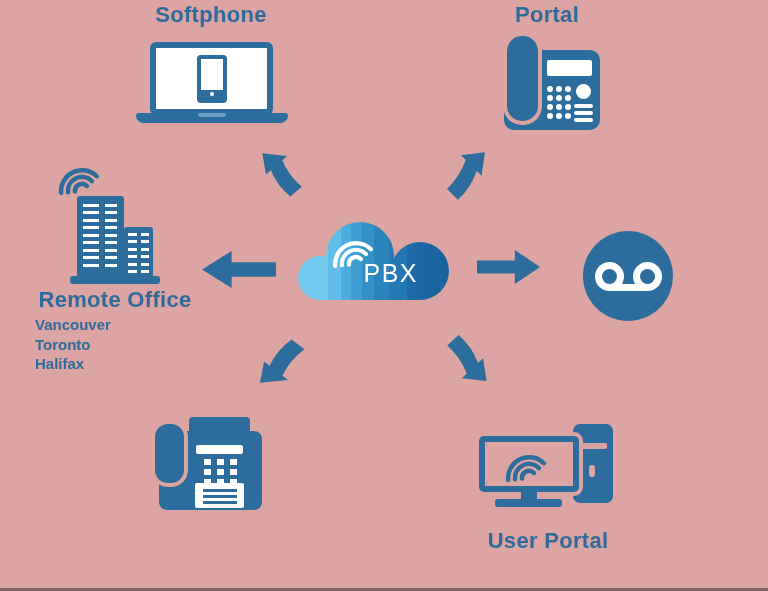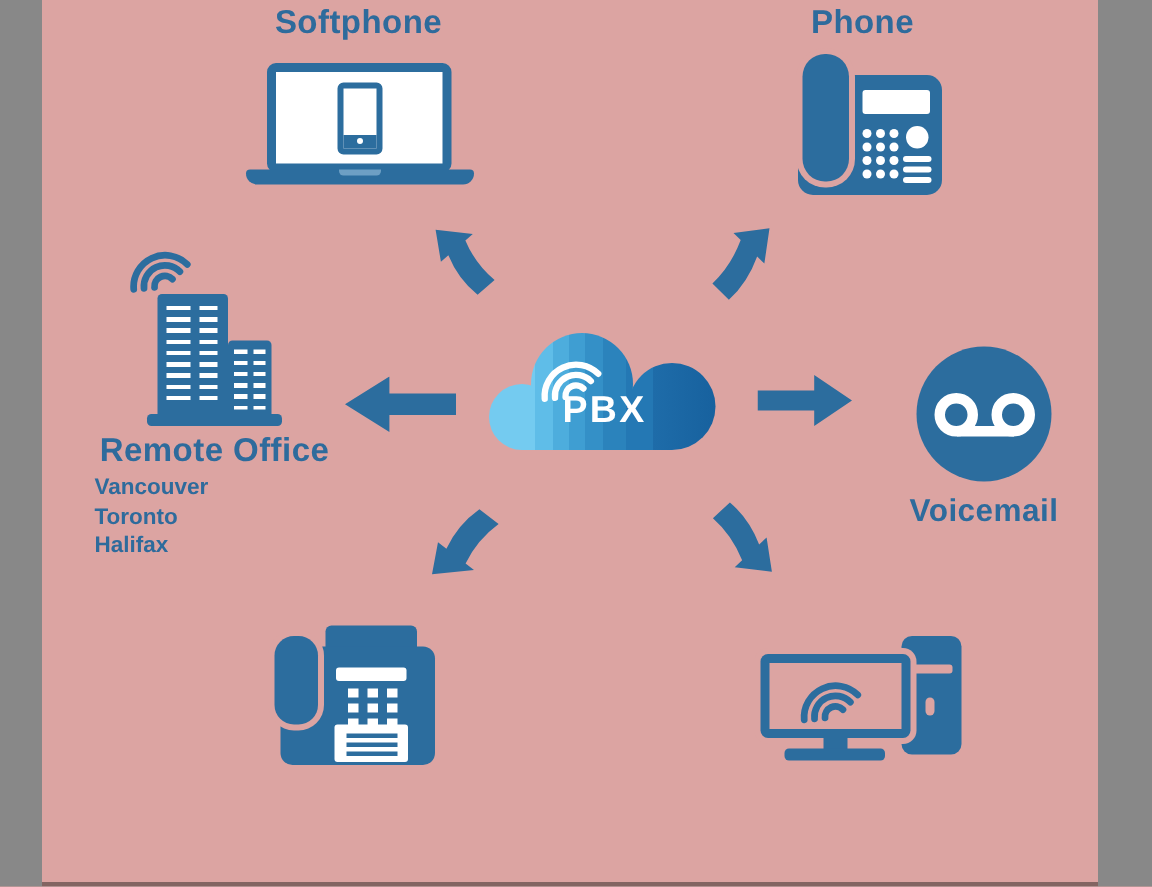--- a/index.html
+++ b/index.html
@@ -4,23 +4,22 @@
 <style>
   :root{
     --background:#dca4a2;
     --blue:#2c6d9e;
     --text_blue:#2e6b9c;
     --white:#ffffff;
   }
   html,body{margin:0;padding:0;}
   body{background:#888;font-family:"Liberation Sans",sans-serif;}
   #stage{
-    position:relative;width:704px;height:591px;overflow:hidden;
+    position:relative;width:768px;height:591px;overflow:hidden;
     background:var(--background);
-    margin-left:28px;
   }
   .abs{position:absolute;}
   .label{
     position:absolute;text-align:center;font-weight:bold;
     color:var(--text_blue);font-size:22px;letter-spacing:.3px;
   }
   .sublabel{
     position:absolute;text-align:left;font-weight:bold;
     color:var(--text_blue);font-size:15px;line-height:19.5px;
   }
@@ -66,43 +65,43 @@
   
   .up-tower{left:573px;top:424px;width:40px;height:79px;border-radius:7px;}
   .up-slot-h{position:absolute;left:6px;top:19px;width:28px;height:6px;background:var(--background);border-radius:2px;}
   .up-slot-v{position:absolute;left:16px;top:41px;width:6px;height:12px;background:var(--background);border-radius:3px;}
   .up-monitor{left:479px;top:436px;width:100px;height:56px;border-radius:5px;
     box-shadow:0 0 0 4px var(--background);z-index:2;}
   .up-screen{position:absolute;left:6px;top:6px;right:6px;bottom:6px;background:var(--background);}
   .up-neck{left:521px;top:492px;width:16px;height:9px;z-index:2;}
   .up-base{left:495px;top:499px;width:67px;height:8px;border-radius:3px;z-index:2;}
   
-  .pbx-text{left:332px;top:259px;width:86px;text-align:center;color:var(--white);
-    font-weight:bold;font-size:25px;letter-spacing:1.5px;}
+  .pbx-text{left:332px;top:259px;width:86px;text-align:right;color:var(--white);
+    font-weight:normal;font-size:25px;letter-spacing:1.5px;}
   .strip{left:0;bottom:0;width:768px;height:3px;background:rgba(58,48,46,.55);}
   svg{display:block;}
 </style>
 </head>
 <body>
 
 <div id="stage">
 
   <div class="label" style="left:131px;top:2px;width:160px;">Softphone</div>
   <div class="abs lap-screen">
     <div class="lap-phone">
       <div class="lap-phone-bar">
         <div class="lap-phone-dot"></div>
       </div>
     </div>
   </div>
   <div class="abs lap-base">
     <div class="lap-notch"></div>
   </div>
 
-  <div class="label" style="left:467px;top:2px;width:160px;">Phone</div>
+  <div class="label" style="left:467px;top:2px;width:160px;">Portal</div>
   <div class="abs blue ph-body"></div>
   <div class="abs blue ph-handset"></div>
   <div class="abs ph-display"></div>
   <div class="abs ph-keypad">
     <i></i>
       <i></i>
       <i></i>
       <i></i>
       <i></i>
       <i></i>
@@ -193,21 +192,20 @@
   </svg>
   <svg class="abs" style="left:437px;top:327px;transform:scaleY(-1);" width="62" height="66" viewBox="0 0 70 80" preserveAspectRatio="none">
     <path style="fill:var(--blue)" d="M11.6,57.6 Q26,44 33.6,23.6 L28,18 L56,14.4 L52,42 L46.4,36.4 Q39,57 24.4,70.4 Z"></path>
   </svg>
 
   <div class="abs blue vm-circle">
     <div class="vm-ring" style="left:12px;"></div>
     <div class="vm-ring" style="left:50px;"></div>
     <div class="vm-bar"></div>
   </div>
-  <div class="label" style="left:548px;top:329px;width:160px;font-size:21px;">Voicemail</div>
 
   <div class="abs blue fx-tray"></div>
   <div class="abs blue fx-body"></div>
   <div class="abs blue fx-handset"></div>
   <div class="abs fx-display"></div>
   <div class="abs fx-keypad">
     <i></i>
       <i></i>
       <i></i>
       <i></i>
@@ -233,15 +231,16 @@
         <g transform="rotate(-25 44 36)" style="stroke:var(--blue)" stroke-width="4.5" fill="none" stroke-linecap="round">
           <path d="M37.4,33.6 A7,7 0 0 1 50.6,33.6"></path>
           <path d="M30.8,31.2 A14,14 0 0 1 57.2,31.2"></path>
           <path d="M24.3,28.9 A21,21 0 0 1 63.7,28.9"></path>
         </g>
       </svg>
     </div>
   </div>
   <div class="abs blue up-neck"></div>
   <div class="abs blue up-base"></div>
+  <div class="label" style="left:468px;top:528px;width:160px;">User Portal</div>
 
   <div class="abs strip"></div>
 </div>
 
 </body></html>

